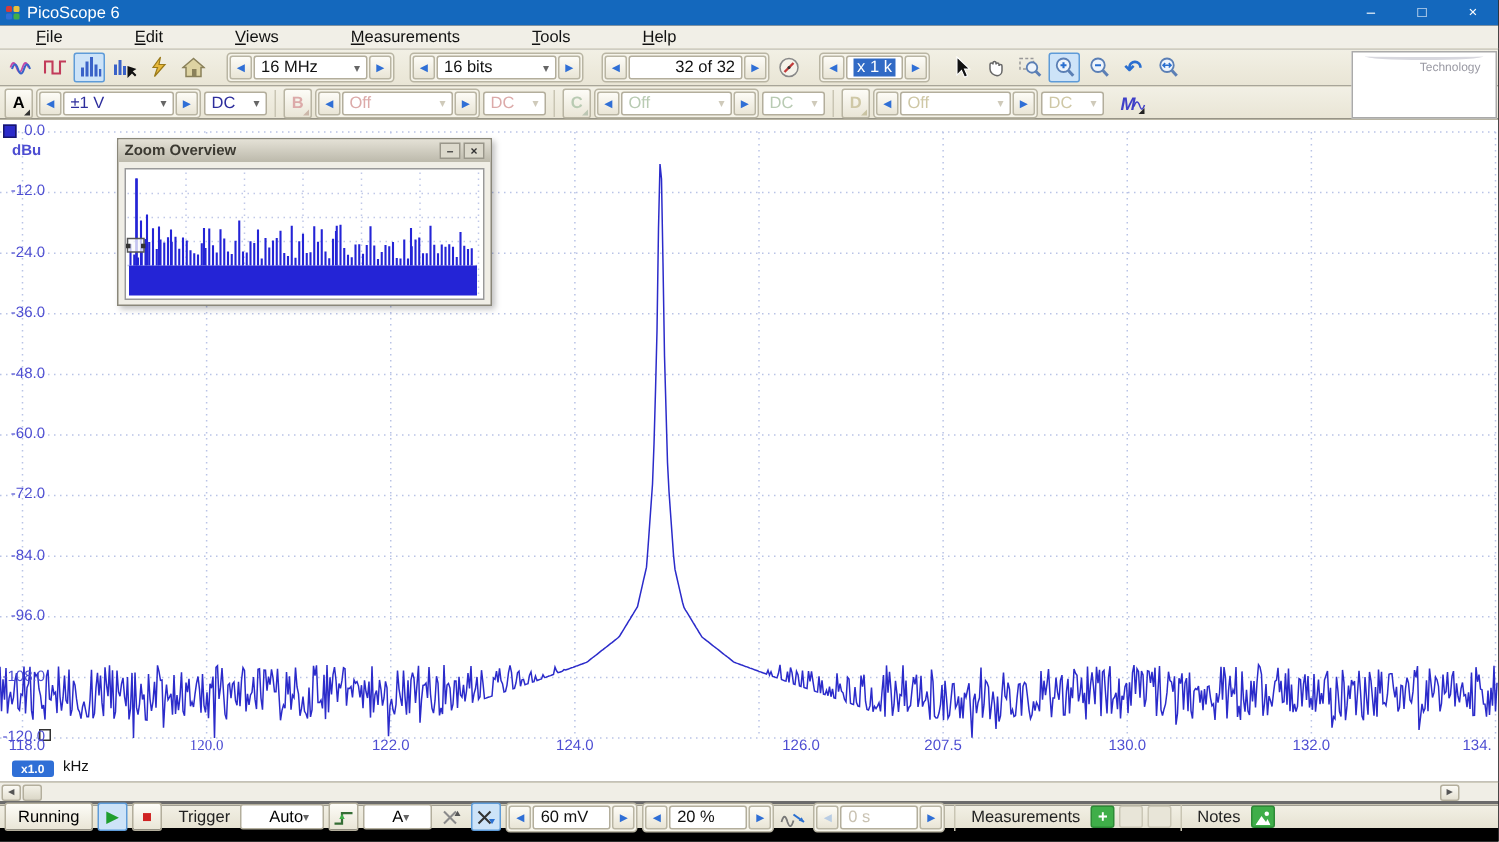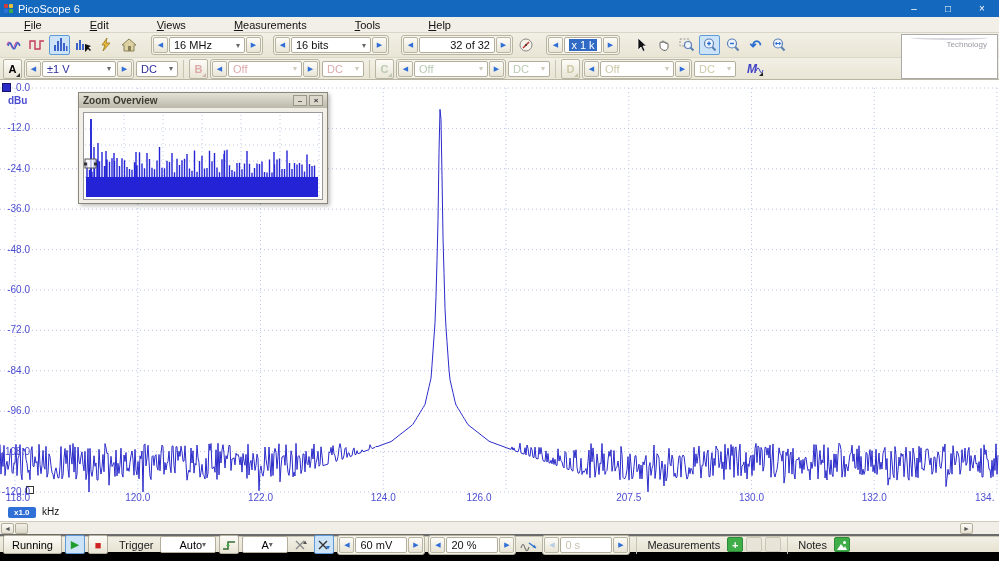--- a/index.html
+++ b/index.html
@@ -389,24 +389,24 @@
       <div class="ytick" style="top: 82.8px;">-24.0</div>
       <div class="ytick" style="top: 123.2px;">-36.0</div>
       <div class="ytick" style="top: 163.6px;">-48.0</div>
       <div class="ytick" style="top: 204px;">-60.0</div>
       <div class="ytick" style="top: 244.4px;">-72.0</div>
       <div class="ytick" style="top: 284.8px;">-84.0</div>
       <div class="ytick" style="top: 325.2px;">-96.0</div>
       <div class="ytick" style="top: 365.6px;">-108.0</div>
       <div class="ytick" style="top: 406px;">-120.0</div>
       <div class="xtick" style="left: 1px;">118.0</div>
-      <div class="xtick" style="left: 120.75px;">120.0</div>
+      <div class="xtick" style="left: 120.75px; font-family: Liberation Serif, serif;">120.0</div>
       <div class="xtick" style="left: 243.5px;">122.0</div>
       <div class="xtick" style="left: 366.25px;">124.0</div>
-      <div class="xtick" style="left: 462px;">126.0</div>
+      <div class="xtick" style="left: 517px;">126.0</div>
       <div class="xtick" style="left: 611.75px;">207.5</div>
       <div class="xtick" style="left: 734.5px;">130.0</div>
       <div class="xtick" style="left: 857.25px;">132.0</div>
       <div class="xtick" style="text-align: left; left: 975px;">134.</div>
     </div>
 
   <div class="hscroll">
     <span class="sbtn" style="left:1px">◄</span>
     <span class="sthumb"></span>
     <span class="sbtn" style="left:960px">►</span>

